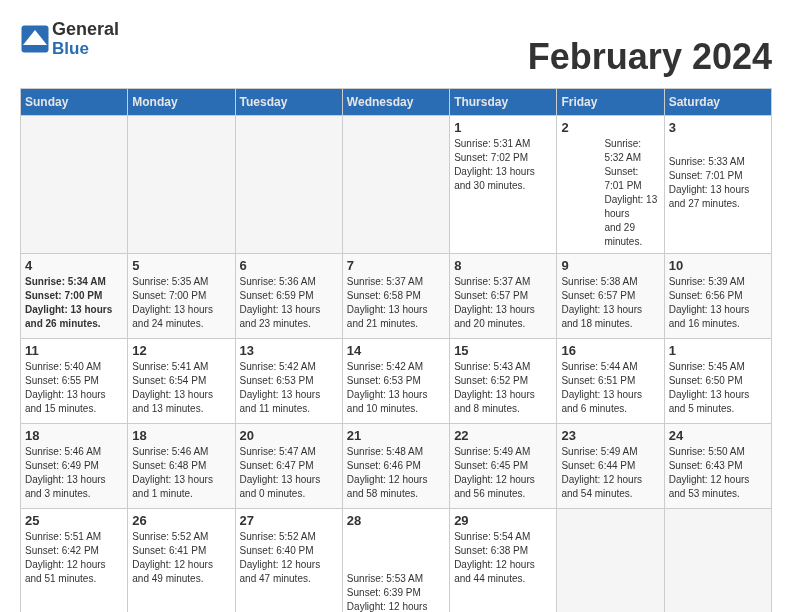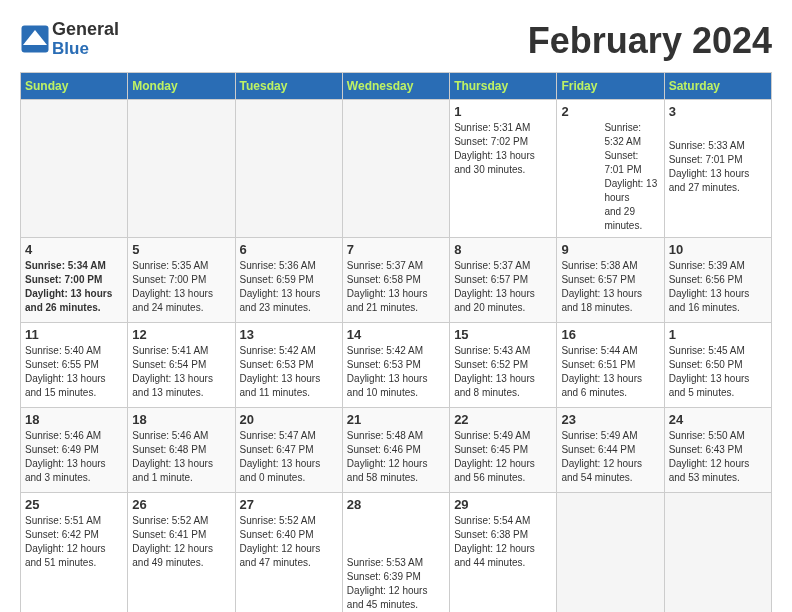--- a/index.html
+++ b/index.html
@@ -35,38 +35,39 @@
       font-weight: bold;
       color: #2a6db5;
     }
     .logo-icon {
       width: 30px;
       height: 30px;
       margin-right: 2px;
     }
     .title-block {
       text-align: center;
+      margin-top: 16px;
     }
     .month-title {
       font-size: 36px;
       font-weight: bold;
       color: #333;
     }
     .subtitle {
       font-size: 16px;
       color: #555;
     }
     table {
       width: 100%;
       border-collapse: collapse;
       table-layout: fixed;
     }
     thead tr th {
       background-color: #2a6db5;
-      color: #bef264;
+      color: #e5e5e5;
       font-size: 12px;
       font-weight: bold;
       padding: 6px 4px;
       text-align: left;
       border: 1px solid #ccc;
     }
     tbody tr td {
       vertical-align: top;
       border: 1px solid #ccc;
       padding: 4px;

